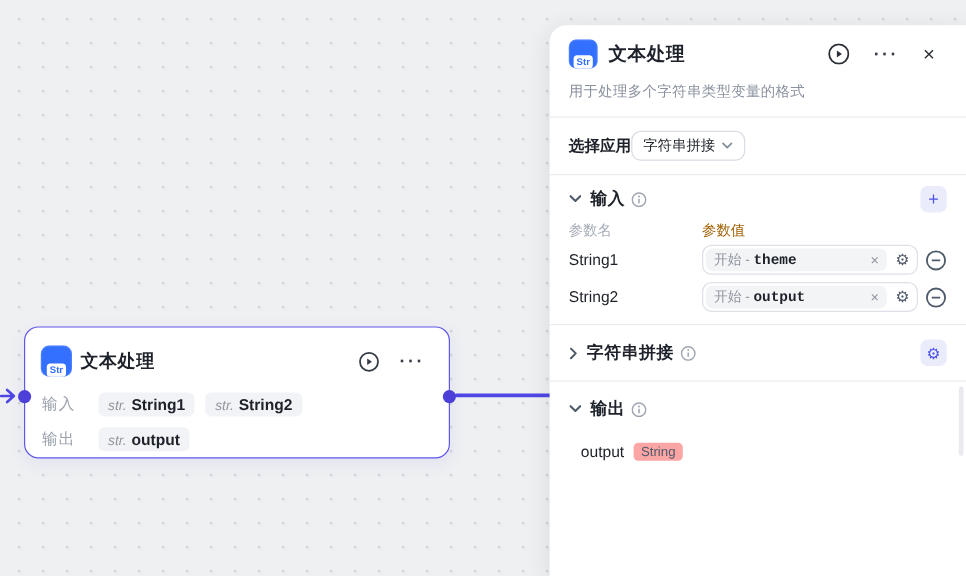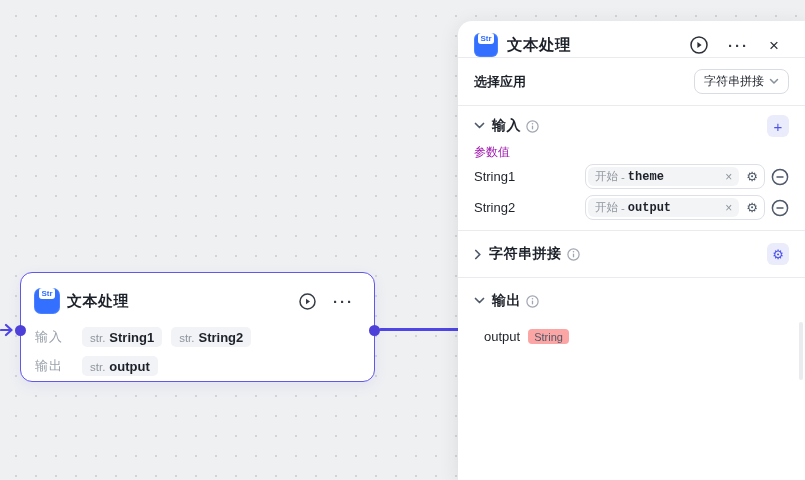--- a/index.html
+++ b/index.html
@@ -26,78 +26,78 @@
     box-shadow:0 4px 14px rgba(80,70,229,.08);
     padding:13px 20px 10px 13px;
   }
   .node-port { position:absolute; width:11px; height:11px; border-radius:50%; background:#4c40d9; }
   .port-left  { left:-6px; top:52px; }
   .port-right { right:-6px; top:52px; }
 
   .node-header { display:flex; align-items:center; height:30px; margin-bottom:9px; }
   .app-icon {
     width:26px; height:26px; border-radius:7px; background:#3370ff;
-    display:flex; align-items:flex-start; justify-content:center; flex:0 0 auto;
+    display:flex; align-items:flex-end; justify-content:center; flex:0 0 auto;
     box-shadow:inset 0 0 0 1px rgba(255,255,255,.12);
   }
   .app-badge {
     background:#fff; color:#3370ff; font-size:8px; font-weight:bold;
     border-radius:3px; padding:1.5px 2.5px; line-height:1;
   }
   .node-title { font-size:15px; font-weight:bold; margin-left:7px; flex:1; letter-spacing:.5px; }
   .icon-btn { display:inline-flex; align-items:center; justify-content:center; cursor:pointer; color:#363c45; }
   .more-glyph { font-size:15px; font-weight:bold; letter-spacing:2px; color:#363c45; line-height:1; }
   .node-actions { display:flex; align-items:center; gap:17px; }
 
   .node-row { display:flex; align-items:center; height:24px; margin-bottom:5px; margin-left:1px; }
   .row-label { color:#9aa1ab; font-size:13px; width:33px; margin-right:14px; letter-spacing:1px; }
   .pill {
     display:inline-flex; align-items:baseline; background:#f2f3f6; border-radius:5px;
     padding:2.5px 8px; margin-right:9px;
   }
-  .pill-type { color:#8f959e; font-size:11.5px; margin-right:4px; }
+  .pill-type { color:#8f959e; font-size:11.5px; margin-right:4px;font-style:italic; }
   .pill-name { color:#1d2129; font-size:13px; font-weight:bold; }
 
   
   .panel {
     position:absolute; top:21px; right:0; width:347px; height:459px;
     background:#fff; border-top-left-radius:14px;
     box-shadow:0 4px 20px rgba(31,35,41,.10);
   }
   .divider { height:1px; background:#e9ebee; }
 
   .panel-header { display:flex; align-items:center; padding:12px 26px 0 16px; height:36px; }
   .panel-header .app-icon { width:24px; height:24px; border-radius:6px; }
   .panel-title { font-size:15.5px; font-weight:bold; margin-left:9px; flex:1; letter-spacing:.5px; }
   .panel-actions { display:flex; align-items:center; gap:20px; }
   .close-glyph { font-size:17px; color:#2b2f36; line-height:1; }
 
   .subtitle { color:#8a919f; font-size:12px; padding:11px 16px 12px 16px; letter-spacing:.3px; }
 
-  .select-row { height:47px; display:flex; align-items:center; justify-content:space-between; padding:0 16px;gap:10px; }
+  .select-row { height:47px; display:flex; align-items:center; justify-content:flex-start; padding:0 16px; }
   .select-label { font-size:13px; font-weight:bold; }
   .dropdown {
     display:inline-flex; align-items:center; gap:5px;
     border:1px solid #d8dce3; border-radius:8px; padding:3px 9px; background:#fff; cursor:pointer;
   }
   .dropdown-value { font-size:12px; color:#1d2129; }
 
   .section { padding:0 16px; }
   .section-header { display:flex; align-items:center; margin-top:9px; height:22px; }
   .section-title { font-size:14px; font-weight:bold; margin:0 5px 0 7px; letter-spacing:.5px; }
   .sq-btn {
     margin-left:auto; width:22px; height:22px; border-radius:6px; background:#eaecfb;
     display:flex; align-items:center; justify-content:center; cursor:pointer; border:none;
   }
   .plus-glyph { color:#4d53e8; font-size:15px; line-height:1; font-weight:normal; }
   .gear-purple { color:#4d53e8; font-size:13px; line-height:1; }
 
   .cols { display:flex; margin-top:7px; height:14px; }
   .col-name { width:111px; color:#a6adb8; font-size:12px; }
-  .col-value { color:#a21caf; font-size:12px;font-family:Liberation Serif, serif; }
+  .col-value { color:#a16207; font-size:12px;font-family:Liberation Serif, serif; }
 
   .param-row { display:flex; align-items:center; margin-top:6px; height:25px; }
   .param-name { width:111px; font-size:13px; color:#1d2129; }
   .value-wrap { flex:1; display:flex; align-items:center; }
   .value-box {
     flex:1; display:flex; align-items:center; border:1px solid #dde0e6; border-radius:8px;
     background:#fff; padding:2px 6px 2px 2px; height:25px;
   }
   .ref-tag {
     flex:1; display:flex; align-items:center; background:#f3f4f6; border-radius:6px;
@@ -185,20 +185,21 @@
         <svg width="18" height="18" viewBox="0 0 18 18">
           <circle cx="9" cy="9" r="8" fill="none" stroke="#2b2f36" stroke-width="1.5"></circle>
           <path d="M7.4 6.1 L11.6 9 L7.4 11.9 Z" fill="#2b2f36"></path>
         </svg>
       </span>
       <span class="more-glyph icon-btn">···</span>
       <span class="close-glyph icon-btn">×</span>
     </div>
   </div>
 
+  <div class="subtitle">用于处理多个字符串类型变量的格式</div>
   <div class="divider"></div>
 
   <div class="select-row">
     <span class="select-label">选择应用</span>
     <span class="dropdown">
       <span class="dropdown-value">字符串拼接</span>
       <svg width="10" height="7" viewBox="0 0 10 7">
         <path d="M1.5 1.5 L5 5 L8.5 1.5" stroke="#86909c" stroke-width="1.5" fill="none" stroke-linecap="round" stroke-linejoin="round"></path>
       </svg>
     </span>
@@ -215,20 +216,21 @@
         <circle cx="6.5" cy="6.5" r="5.6" fill="none" stroke="#a0a6b1" stroke-width="1.2"></circle>
         <line x1="6.5" y1="5.7" x2="6.5" y2="9.3" stroke="#a0a6b1" stroke-width="1.3"></line>
         <circle cx="6.5" cy="3.7" r="0.8" fill="#a0a6b1"></circle>
       </svg>
       <button class="sq-btn">
         <span class="plus-glyph">+</span>
       </button>
     </div>
 
     <div class="cols">
+      <span class="col-name">参数名</span>
       <span class="col-value">参数值</span>
     </div>
 
     <div class="param-row">
       <span class="param-name">String1</span>
       <div class="value-wrap">
         <div class="value-box">
           <span class="ref-tag">
             <span class="ref-prefix">开始</span>
             <span class="ref-dash">-</span>

